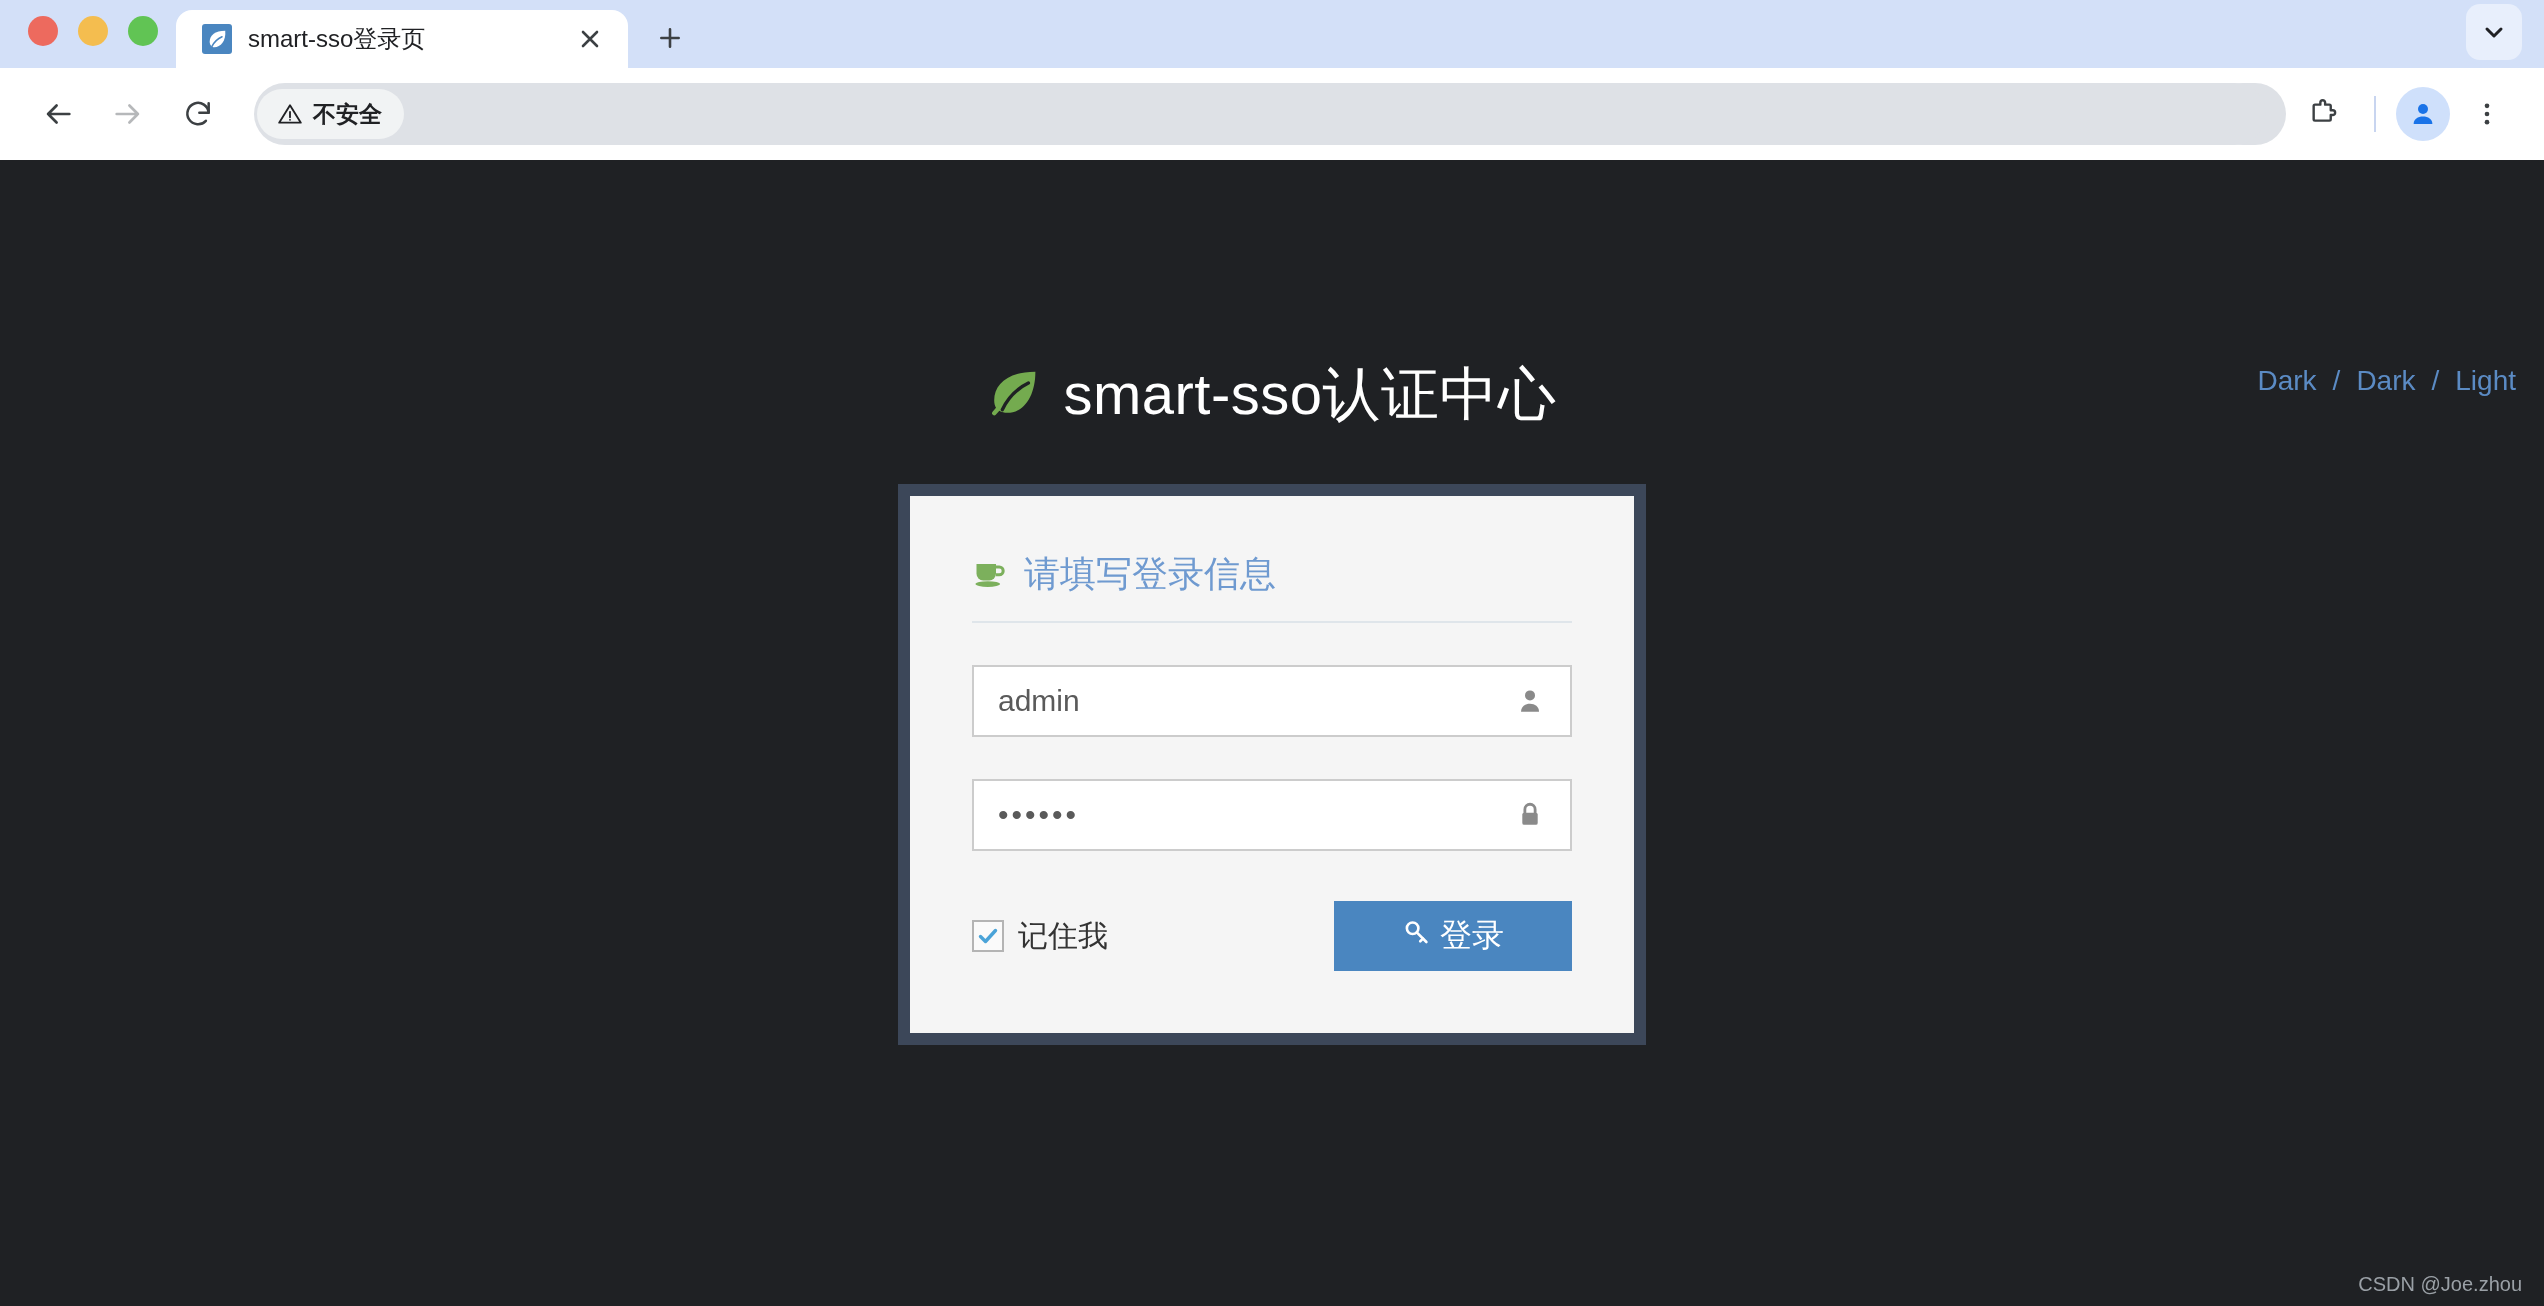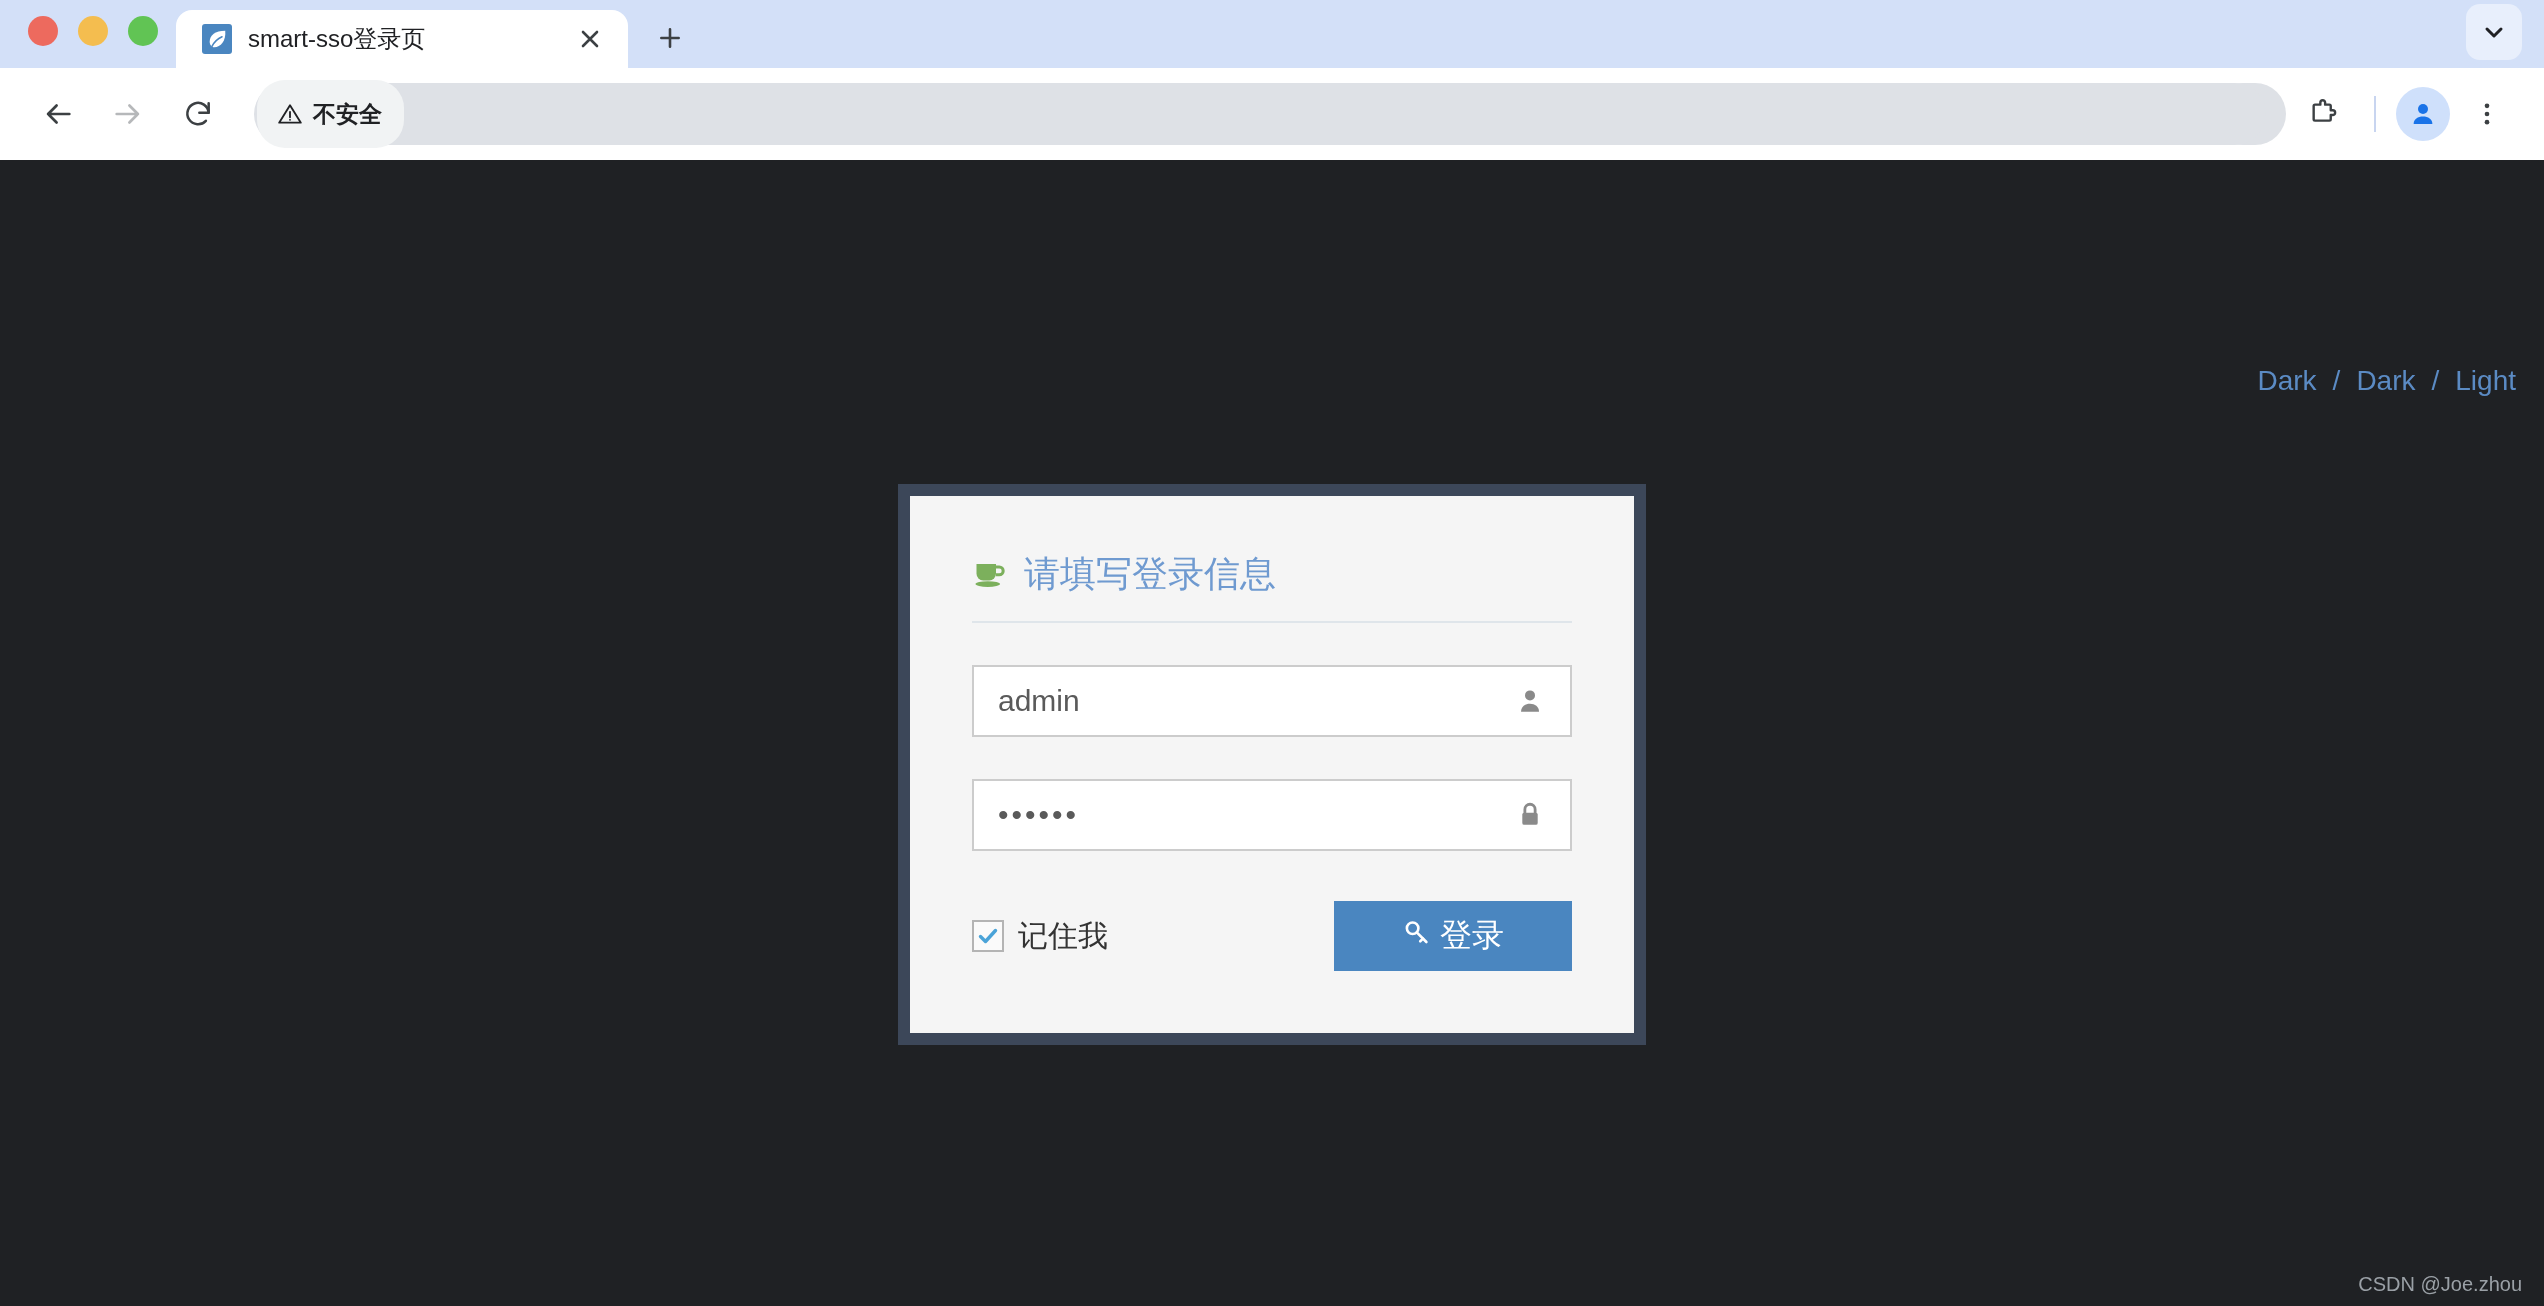--- a/index.html
+++ b/index.html
@@ -95,21 +95,21 @@
     height: 62px;
     background: #dee1e6;
     border-radius: 31px;
     display: flex;
     align-items: center;
     margin: 0 14px 0 18px;
     padding-right: 14px;
     position: relative;
   }
   .notsecure {
-    height: 68px;
+    height: 50px;
     background: #f1f3f4;
     border-radius: 28px;
     display: flex;
     align-items: center;
     gap: 10px;
     padding: 0 22px 0 20px;
     margin-left: 3px;
     flex: none;
   }
   .notsecure-text { font-size: 23px; color: #202124; font-weight: 600; white-space: nowrap; }
@@ -365,20 +365,29 @@
   <div class="page">
 
     <div class="theme-links">
       <a href="#">Dark</a>
       <span class="theme-sep">/</span>
       <a href="#">Dark</a>
       <span class="theme-sep">/</span>
       <a href="#">Light</a>
     </div>
 
+    <div class="brand">
+      <span>
+        <svg width="54" height="54" viewBox="0 0 24 24">
+          <path d="M21.5 2.5C9.5 2.5 3.2 8 3.2 15.2c0 1.3.3 2.5.8 3.4l-1.6 1.8a1 1 0 0 0 1.5 1.3l1.6-1.8c1 .6 2.2.9 3.5.9 7.5 0 12.5-7.6 12.5-18.3z" fill="#74ab4f"></path>
+          <path d="M6.8 19.4C9.5 13.8 13.6 9.9 18.4 7.6" stroke="#1f2124" stroke-width="1.5" fill="none" stroke-linecap="round"></path>
+        </svg>
+      </span>
+      <span class="brand-title">smart-sso认证中心</span>
+    </div>
 
     <div class="login-frame">
       <div class="login-panel">
 
         <div class="panel-head">
           <span>
             <svg width="36" height="36" viewBox="0 0 24 24">
               <path d="M3 6h13v6.5a4.5 4.5 0 0 1-4.5 4.5H7.5A4.5 4.5 0 0 1 3 12.5z" fill="#7cb05c"></path>
               <path d="M16 8h2.2a2.6 2.6 0 0 1 0 5.2H16" stroke="#7cb05c" stroke-width="2" fill="none"></path>
               <ellipse cx="10.5" cy="19.4" rx="8.2" ry="1.9" fill="#7cb05c"></ellipse>

